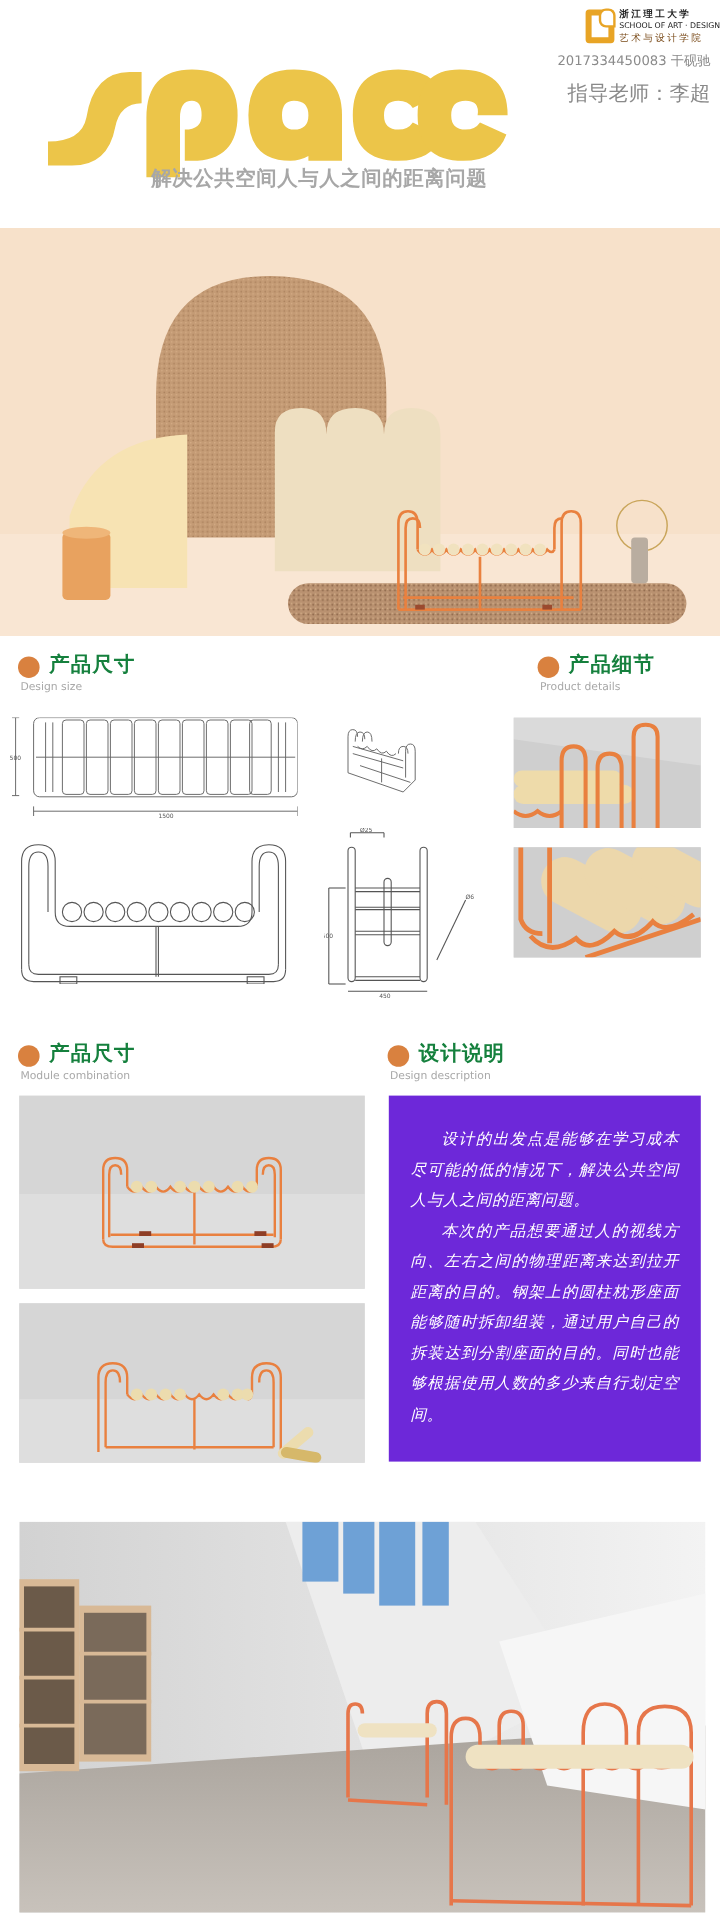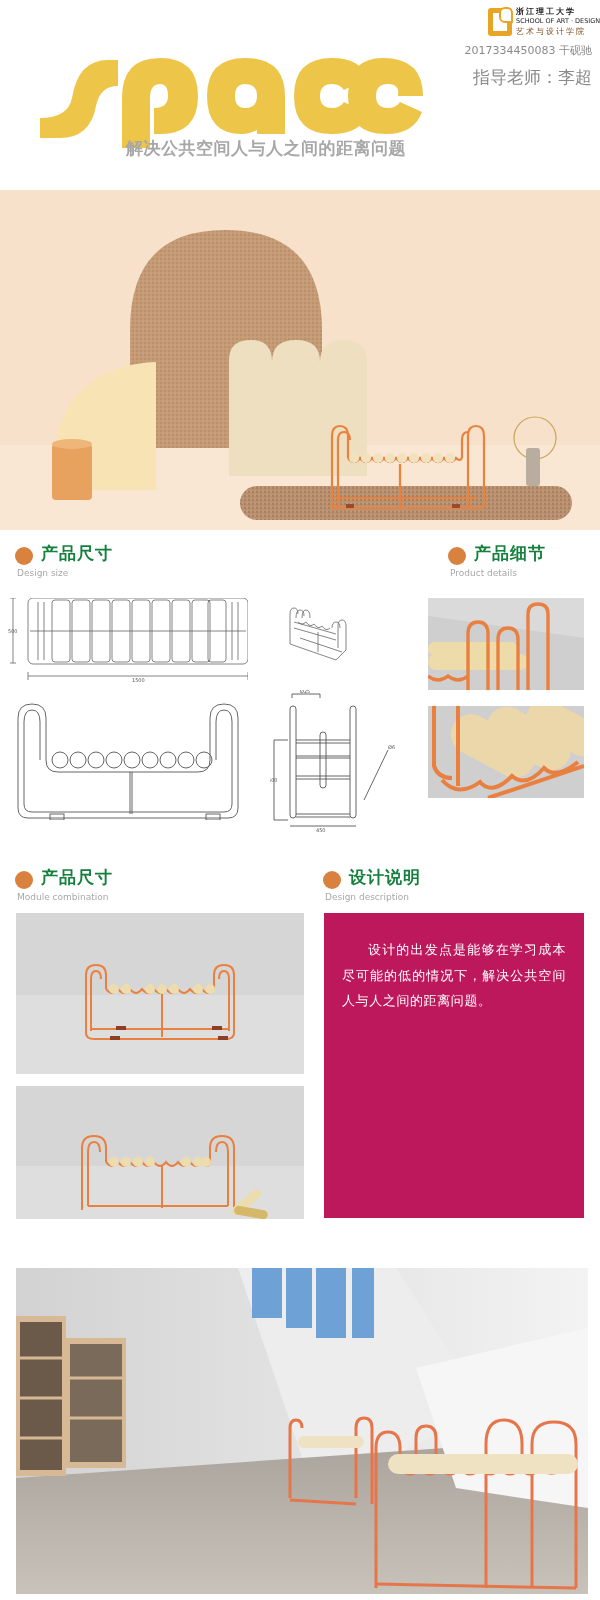--- a/index.html
+++ b/index.html
@@ -26,21 +26,21 @@
   .sec { position: absolute; height: 40px; }
   .sec .dot { position: absolute; left: 0; top: 5px; width: 18px; height: 18px; border-radius: 50%; background: #d9813f; }
   .sec .title { position: absolute; left: 26px; top: 0; font-size: 17px; font-weight: bold; color: #15803d; white-space: nowrap; letter-spacing: 1px; }
   .sec .en { position: absolute; left: 2px; top: 26px; font-size: 9px; color: #a8a8a8; white-space: nowrap; }
 
   
   .drawing { position: absolute; }
   .photo { position: absolute; overflow: hidden; }
 
   
-  .desc-box { left: 324px; top: 913px; width: 260px; height: 305px; background: #be185d; padding: 24px 18px 0 18px; }
+  .desc-box { left: 324px; top: 913px; width: 260px; height: 305px; background: #6d28d9; padding: 24px 18px 0 18px; font-style: italic; }
   .desc-p { color: #ffffff; font-size: 13px; line-height: 25.5px; text-indent: 2em; letter-spacing: 0.6px; text-align: justify; }
 
   .dim { font-size: 5px; fill: #555; font-family: "DejaVu Sans", sans-serif; }
 </style>
 </head>
 <body>
 
 <svg class="abs logo-word" viewBox="0 0 400 110">
   <g fill="#ecc549">
 
@@ -332,20 +332,21 @@
         <rect x="212" y="112" width="36" height="9" rx="4.5" transform="rotate(-40 230 116)"></rect>
       </g>
     <g fill="#d6b86a">
         <rect x="218" y="122" width="34" height="9" rx="4.5" transform="rotate(10 235 126)"></rect>
       </g>
   </svg>
 </div>
 
 <div class="abs desc-box">
   <p class="desc-p">设计的出发点是能够在学习成本尽可能的低的情况下，解决公共空间人与人之间的距离问题。</p>
+  <p class="desc-p">本次的产品想要通过人的视线方向、左右之间的物理距离来达到拉开距离的目的。钢架上的圆柱枕形座面能够随时拆卸组装，通过用户自己的拆装达到分割座面的目的。同时也能够根据使用人数的多少来自行划定空间。</p>
 </div>
 
 <div class="photo" style="left:16px; top:1268px; width:572px; height:326px;">
   <svg width="572" height="326" viewBox="0 0 572 326">
     <defs>
       <linearGradient id="wall" x1="0" x2="1" y1="0" y2="0">
           <stop offset="0" stop-color="#d2d2d2"></stop>
           <stop offset="1" stop-color="#f3f3f3"></stop>
         </linearGradient>
       <linearGradient id="floor" x1="0" x2="0" y1="0" y2="1">

